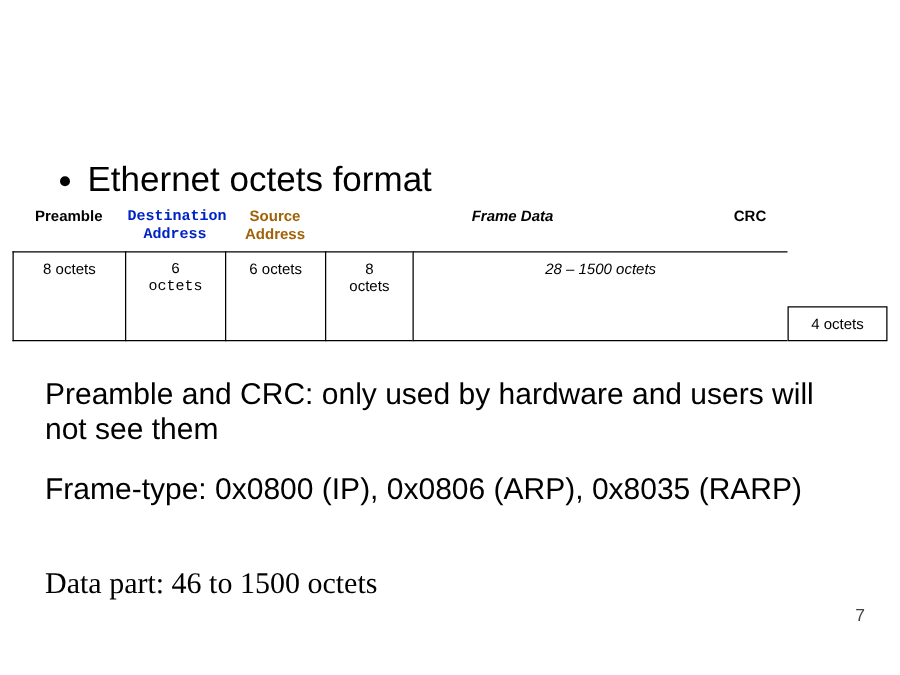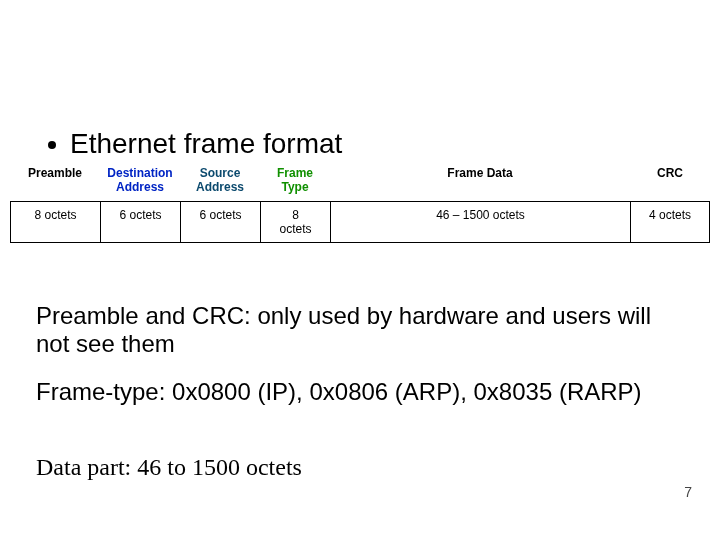--- a/index.html
+++ b/index.html
@@ -58,29 +58,30 @@
     box-sizing: border-box;
     font-size: 12px;
     text-align: center;
     padding: 6px 14px;
     border: 1px solid #000;
     border-right: none;
     background: #fff;
   }
   .val-cell:last-child {
     border-right: 1px solid #000;
+    margin-top: 44px;
   }
   .c-preamble { width: 90px; }
-  .c-dest     { width: 80px; }
+  .c-dest     { width: 80px; font-family: Liberation Mono, monospace; }
   .c-src      { width: 80px; }
   .c-type     { width: 70px; }
-  .c-data     { width: 300px; }
+  .c-data     { width: 300px; font-style: italic; }
   .c-crc      { width: 80px; }
   .hdr-dest { color: #0024c4; }
-  .hdr-src  { color: #0c4a6e; }
+  .hdr-src  { color: #a16207; }
   .hdr-type { color: #109000; }
   .note {
     position: absolute;
     left: 36px;
     right: 60px;
     font-size: 24px;
     line-height: 1.15;
   }
   .note1 { top: 302px; }
   .note2 { top: 378px; }
@@ -93,38 +94,37 @@
     color: #444;
   }
 </style>
 </head>
 <body>
 
 <div class="slide">
 
   <div class="bullet-row">
     <div class="bullet-dot"></div>
-    <div class="bullet-text">Ethernet frame format</div>
+    <div class="bullet-text">Ethernet octets format</div>
   </div>
 
   <div class="frame-fig">
     <div class="hdr-row">
       <div class="hdr-cell c-preamble">Preamble</div>
       <div class="hdr-cell c-dest hdr-dest">Destination<br>Address</div>
       <div class="hdr-cell c-src hdr-src">Source<br>Address</div>
-      <div class="hdr-cell c-type hdr-type">Frame<br>Type</div>
       <div class="hdr-cell c-data">Frame Data</div>
       <div class="hdr-cell c-crc">CRC</div>
     </div>
     <div class="val-row">
       <div class="val-cell c-preamble">8 octets</div>
       <div class="val-cell c-dest">6 octets</div>
       <div class="val-cell c-src">6 octets</div>
       <div class="val-cell c-type">8 octets</div>
-      <div class="val-cell c-data">46 – 1500 octets</div>
+      <div class="val-cell c-data">28 – 1500 octets</div>
       <div class="val-cell c-crc">4 octets</div>
     </div>
   </div>
 
   <div class="note note1">Preamble and CRC: only used by hardware and users will not see them</div>
   <div class="note note2">Frame-type: 0x0800 (IP), 0x0806 (ARP), 0x8035 (RARP)</div>
   <div class="note note3">Data part: 46 to 1500 octets</div>
 
   <div class="page-num">7</div>
 

